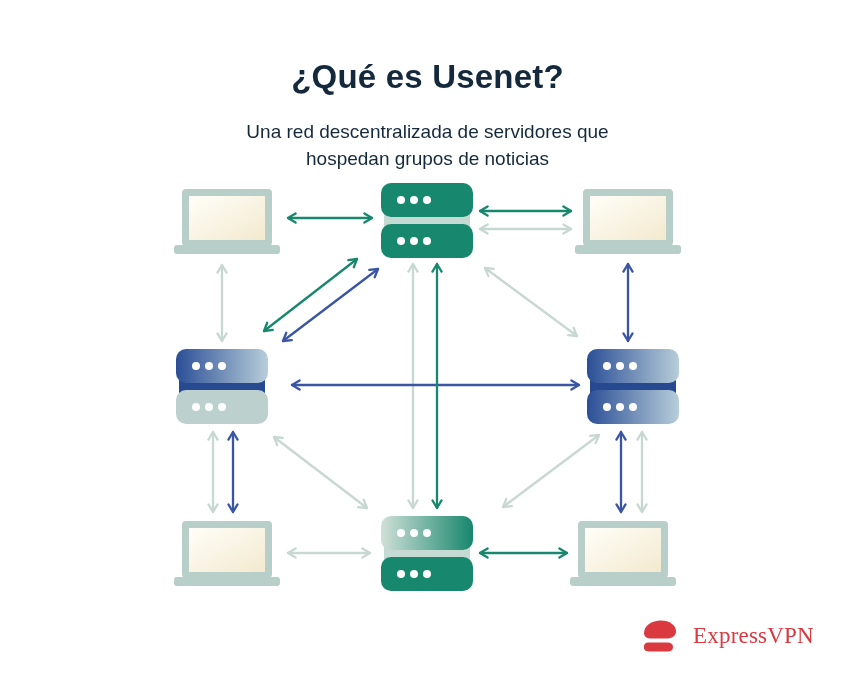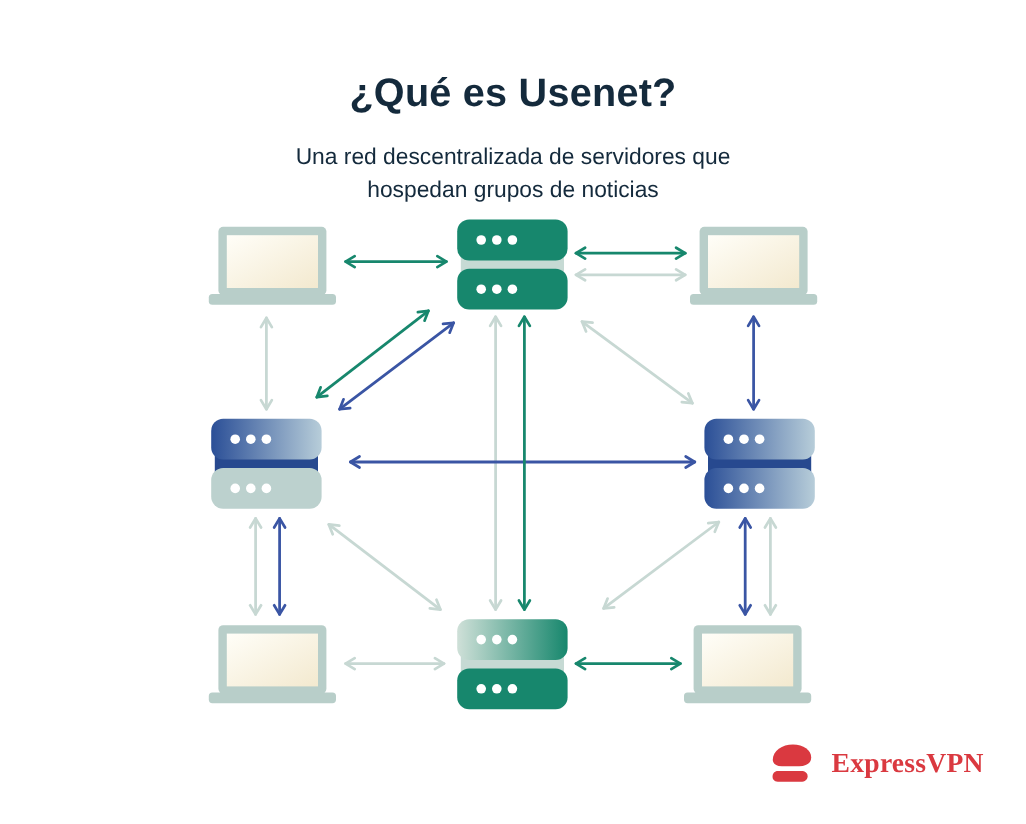--- a/index.html
+++ b/index.html
@@ -24,21 +24,21 @@
   .dot{fill:#ffffff;}
   .arrow{fill:none;stroke-width:2.3;stroke-linecap:round;}
   .s-green{stroke:var(--green);}
   .s-blue{stroke:var(--blue);}
   .s-gray{stroke:var(--light-arrow);}
   .mk{fill:none;stroke-width:2.1;stroke-linecap:round;stroke-linejoin:round;}
   .brand{
     position:absolute;top:616px;left:636px;display:flex;align-items:center;gap:9px;
   }
   .brand-name{
-    font-family:"Liberation Serif", serif;font-size:23px;font-weight:700;
+    font-family:"Liberation Serif", serif;font-size:23px;font-weight:400;
     color:var(--brand-red);letter-spacing:.2px;
   }
 </style>
 </head>
 <body>
 
 <div class="page">
 
   <h1 class="title">¿Qué es Usenet?</h1>
   <p class="subtitle">Una red descentralizada de servidores que hospedan grupos de noticias</p>

